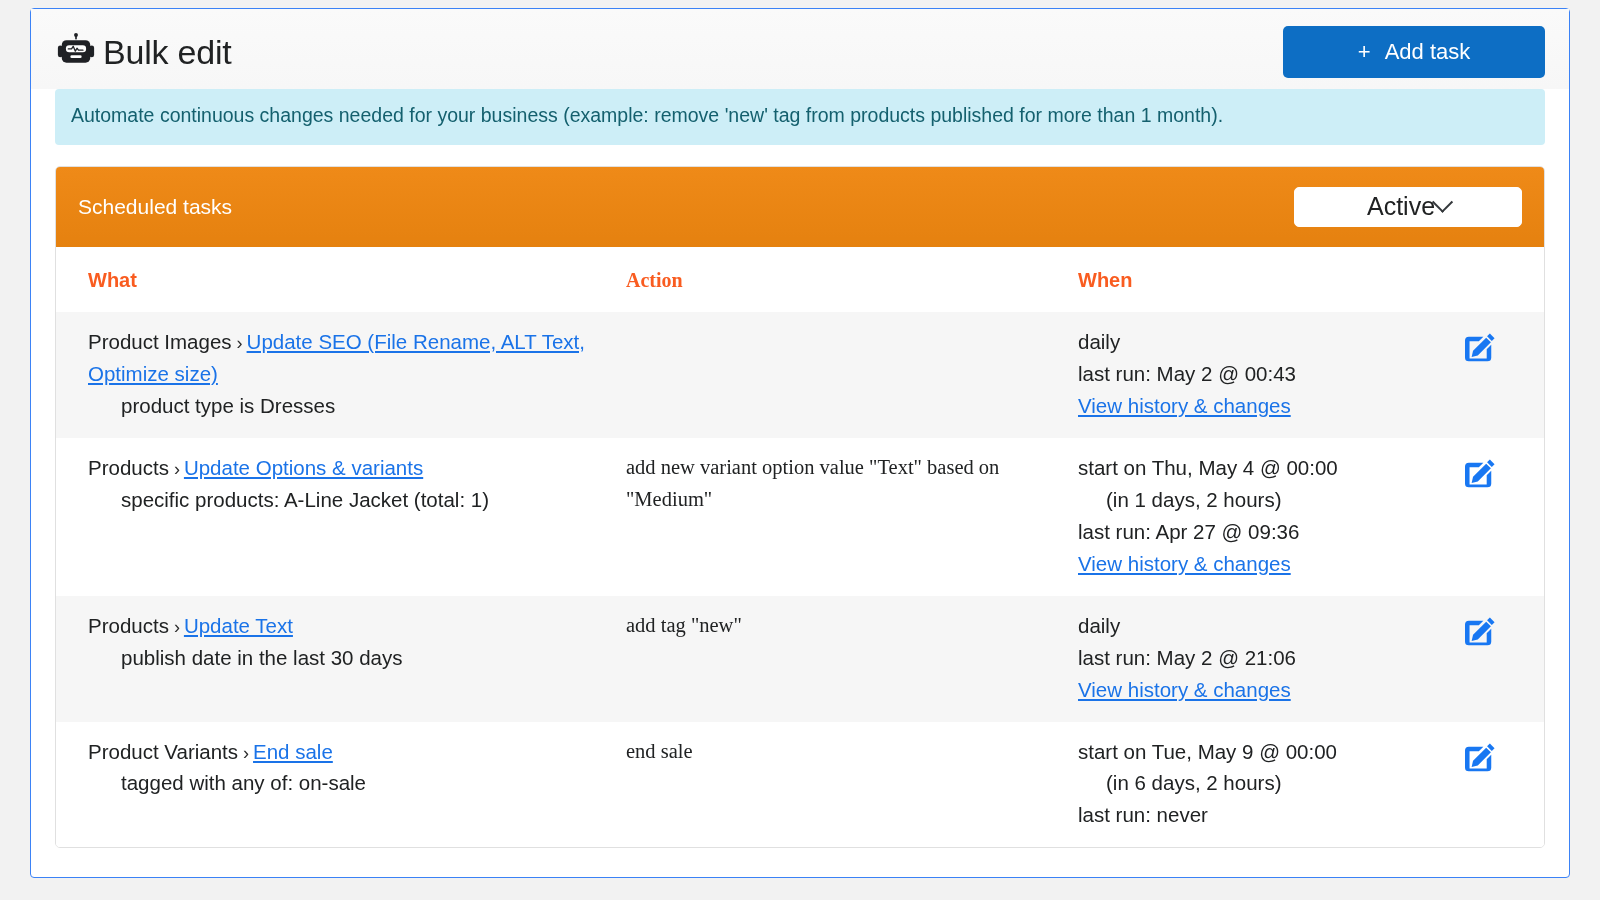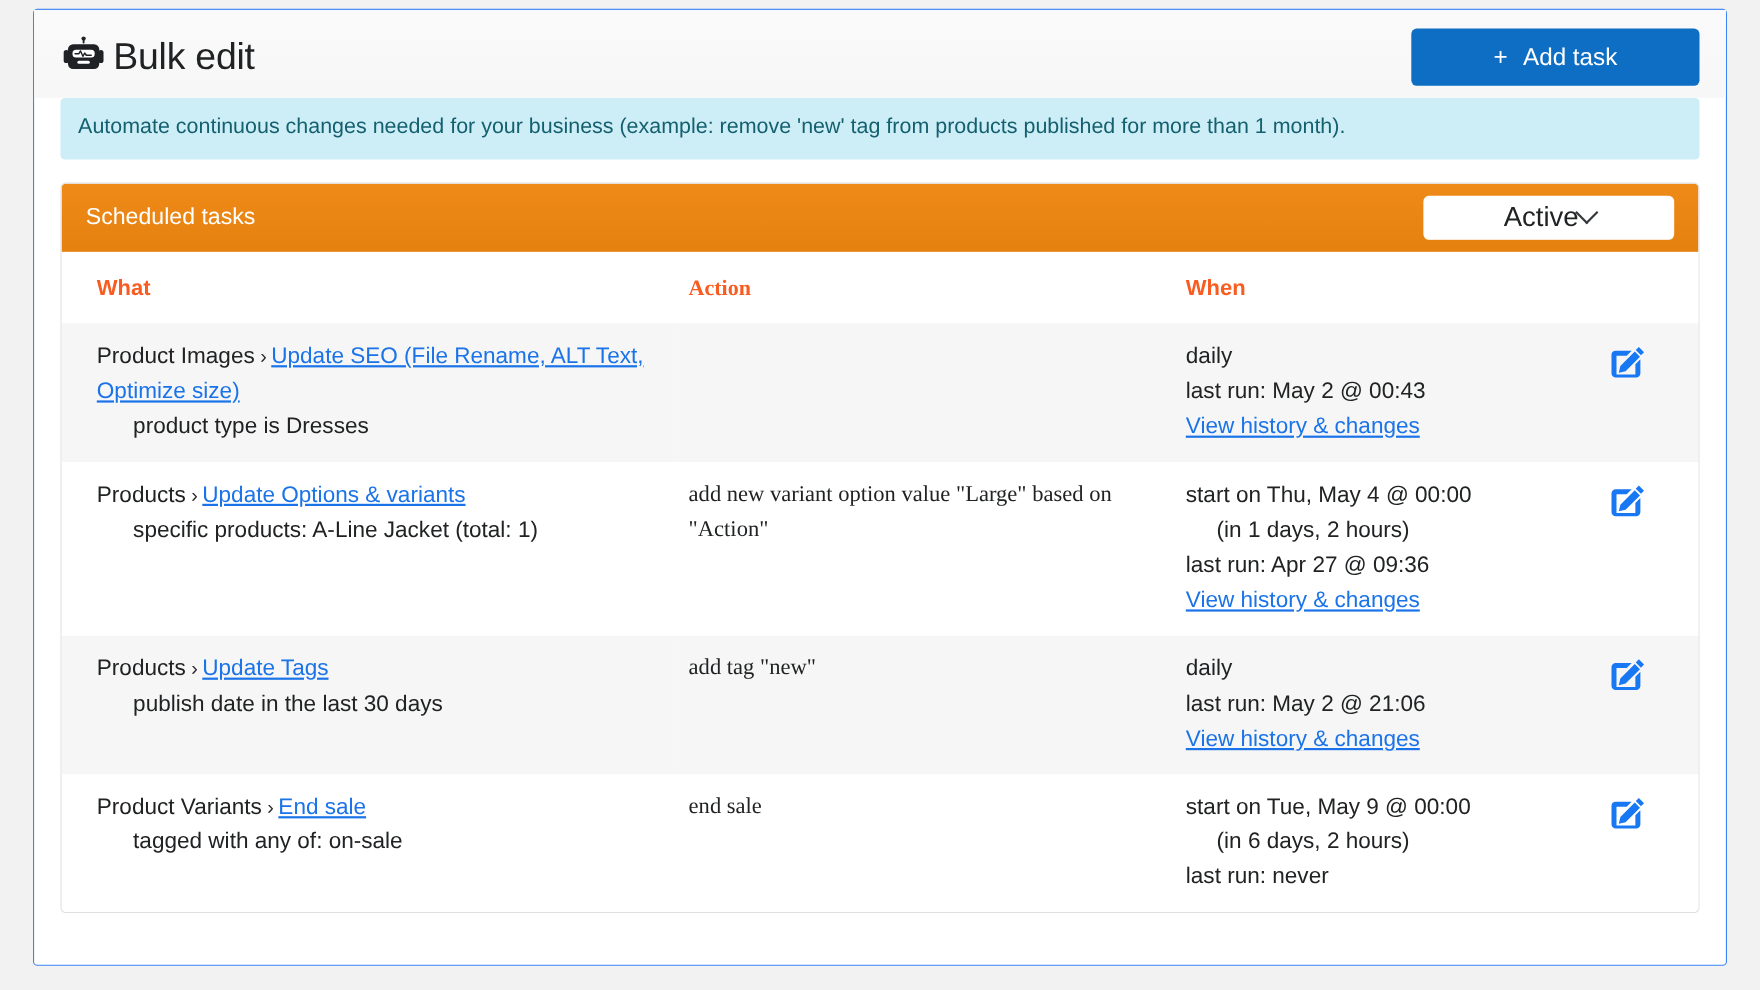--- a/index.html
+++ b/index.html
@@ -115,21 +115,21 @@
   
   .tasks-panel {
     margin: 21px 24px 0 24px;
     border: 1px solid #e0e0e0;
     border-radius: 5px;
     overflow: hidden;
     background: #fff;
   }
   .panel-bar {
     background: linear-gradient(180deg, #ef8a18 0%, #e5810f 100%);
-    height: 62px;
+    height: 80px;
     display: flex;
     align-items: center;
     justify-content: space-between;
     padding: 0 22px 0 22px;
   }
   .panel-bar-title {
     color: #ffffff;
     font-size: 21px;
     font-weight: 400;
   }
@@ -274,36 +274,36 @@
                       <path d="M4 7.2A2.2 2.2 0 0 1 6.2 5h8.3L11.9 7.6H6.6v9.8h9.8v-5.3L19 9.5v7.3A2.2 2.2 0 0 1 16.8 19H6.2A2.2 2.2 0 0 1 4 16.8V7.2Z" fill="#1877f2"></path>
                       <path d="M18.2 3.1l2.7 2.7-1.6 1.6-2.7-2.7 1.6-1.6Z" fill="#1877f2"></path>
                       <path d="M16.1 5.5l2.7 2.7-7.5 7.5-3.5.8.8-3.5 7.5-7.5Z" fill="#1877f2"></path>
                     </svg></span></button></td>
             </tr>
             <tr class="row-plain">
               <td class="col-what">
                 <span class="what-main"><span>Products</span><span class="sep">›</span><a class="lnk">Update Options &amp; variants</a></span>
                 <span class="what-sub">specific products: A-Line Jacket (total: 1)</span>
               </td>
-              <td class="col-action">add new variant option value "Large" based on "Action"</td>
+              <td class="col-action">add new variant option value "Text" based on "Medium"</td>
               <td class="col-when">
                 <span class="when-line">start on Thu, May 4 @ 00:00</span>
                 <span class="when-indent">(in 1 days, 2 hours)</span>
                 <span class="when-line">last run: Apr 27 @ 09:36</span>
                 <a class="lnk when-line">View history &amp; changes</a>
               </td>
               <td class="col-edit edit-cell"><button class="edit-btn"><span><svg width="42" height="42" viewBox="0 0 24 24" fill="none">
                       <path d="M4 7.2A2.2 2.2 0 0 1 6.2 5h8.3L11.9 7.6H6.6v9.8h9.8v-5.3L19 9.5v7.3A2.2 2.2 0 0 1 16.8 19H6.2A2.2 2.2 0 0 1 4 16.8V7.2Z" fill="#1877f2"></path>
                       <path d="M18.2 3.1l2.7 2.7-1.6 1.6-2.7-2.7 1.6-1.6Z" fill="#1877f2"></path>
                       <path d="M16.1 5.5l2.7 2.7-7.5 7.5-3.5.8.8-3.5 7.5-7.5Z" fill="#1877f2"></path>
                     </svg></span></button></td>
             </tr>
             <tr class="row-alt">
               <td class="col-what">
-                <span class="what-main"><span>Products</span><span class="sep">›</span><a class="lnk">Update Tags</a></span>
+                <span class="what-main"><span>Products</span><span class="sep">›</span><a class="lnk">Update Text</a></span>
                 <span class="what-sub">publish date in the last 30 days</span>
               </td>
               <td class="col-action">add tag "new"</td>
               <td class="col-when">
                 <span class="when-line">daily</span>
                 <span class="when-line">last run: May 2 @ 21:06</span>
                 <a class="lnk when-line">View history &amp; changes</a>
               </td>
               <td class="col-edit edit-cell"><button class="edit-btn"><span><svg width="42" height="42" viewBox="0 0 24 24" fill="none">
                       <path d="M4 7.2A2.2 2.2 0 0 1 6.2 5h8.3L11.9 7.6H6.6v9.8h9.8v-5.3L19 9.5v7.3A2.2 2.2 0 0 1 16.8 19H6.2A2.2 2.2 0 0 1 4 16.8V7.2Z" fill="#1877f2"></path>

